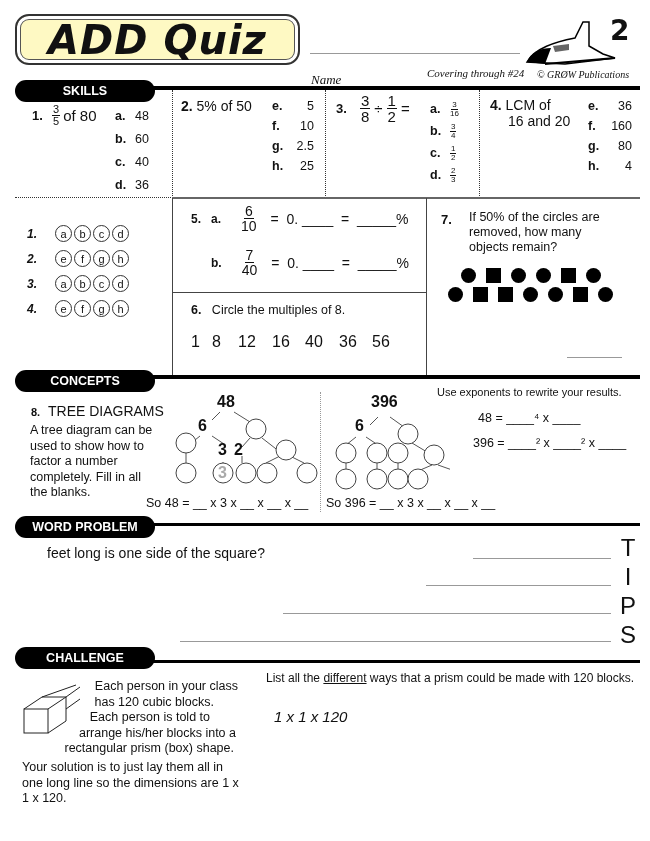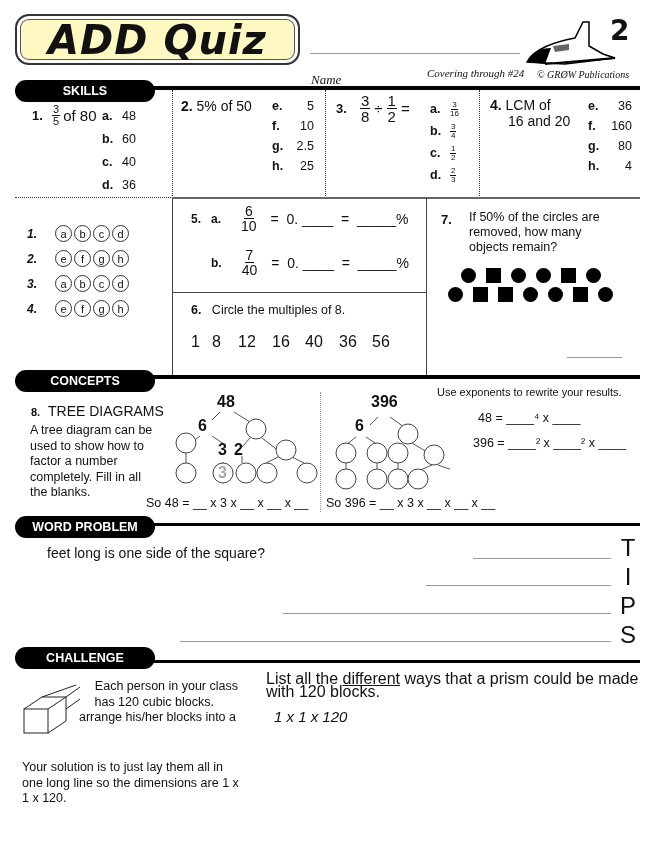--- a/index.html
+++ b/index.html
@@ -72,21 +72,21 @@
 <div class="abs" style="left:32px;top:108px;font-size:13px">
   <span class="b">1.</span>
 </div>
 <div class="abs" style="left:52px;top:104px;font-size:15px;display:flex;align-items:center;gap:3px">
   <span class="frac" style="font-size:11px">
       <span class="n">3</span>
       <span>5</span>
     </span>
   <span>of 80</span>
 </div>
-<div class="abs" style="left:102px;top:109px">
+<div class="abs" style="left:115px;top:109px">
   <div class="opt" style="height:23px"><span class="l">a.</span><span>48</span></div>
   <div class="opt" style="height:23px"><span class="l">b.</span><span>60</span></div>
   <div class="opt" style="height:23px"><span class="l">c.</span><span>40</span></div>
   <div class="opt" style="height:23px"><span class="l">d.</span><span>36</span></div>
 </div>
 
 <div class="abs" style="left:181px;top:98px;font-size:14px">
   <span class="b">2.</span> <span>5% of 50</span>
 </div>
 <div class="abs" style="left:272px;top:99px">
@@ -340,20 +340,22 @@
     <line x1="22" y1="14" x2="56" y2="2"></line>
       <line x1="46" y1="14" x2="60" y2="4"></line>
       <line x1="46" y1="14" x2="46" y2="38"></line>
     <line x1="46" y1="26" x2="60" y2="16"></line>
       <line x1="22" y1="14" x2="46" y2="14"></line>
   </g>
 </svg>
 <div class="abs" style="left:60px;top:679px;width:180px;font-size:12.5px;line-height:15.5px;text-align:right">
   <div style="padding-right:2px">Each person in your class</div>
   <div style="padding-right:26px">has 120 cubic blocks.</div>
+  <div style="padding-right:30px">Each person is told to</div>
   <div style="padding-right:4px">arrange his/her blocks into a</div>
+  <div style="padding-right:6px">rectangular prism (box) shape.</div>
 </div>
 <div class="abs" style="left:22px;top:760px;width:220px;font-size:12.5px;line-height:15.5px">Your solution is to just lay them all in one long line so the dimensions are 1 x 1 x 120.</div>
 
-<div class="abs" style="left:266px;top:672px;font-size:16px;line-height:13px">
+<div class="abs" style="left:266px;top:672px;font-size:12px;line-height:13px">
   <div><span>List all the </span><u>different</u><span> ways that a prism could be made with 120 blocks.</span></div>
 </div>
 <div class="abs" style="left:274px;top:708px;font-size:15px;font-style:italic">1 x 1 x 120</div>
 
 </body></html>

